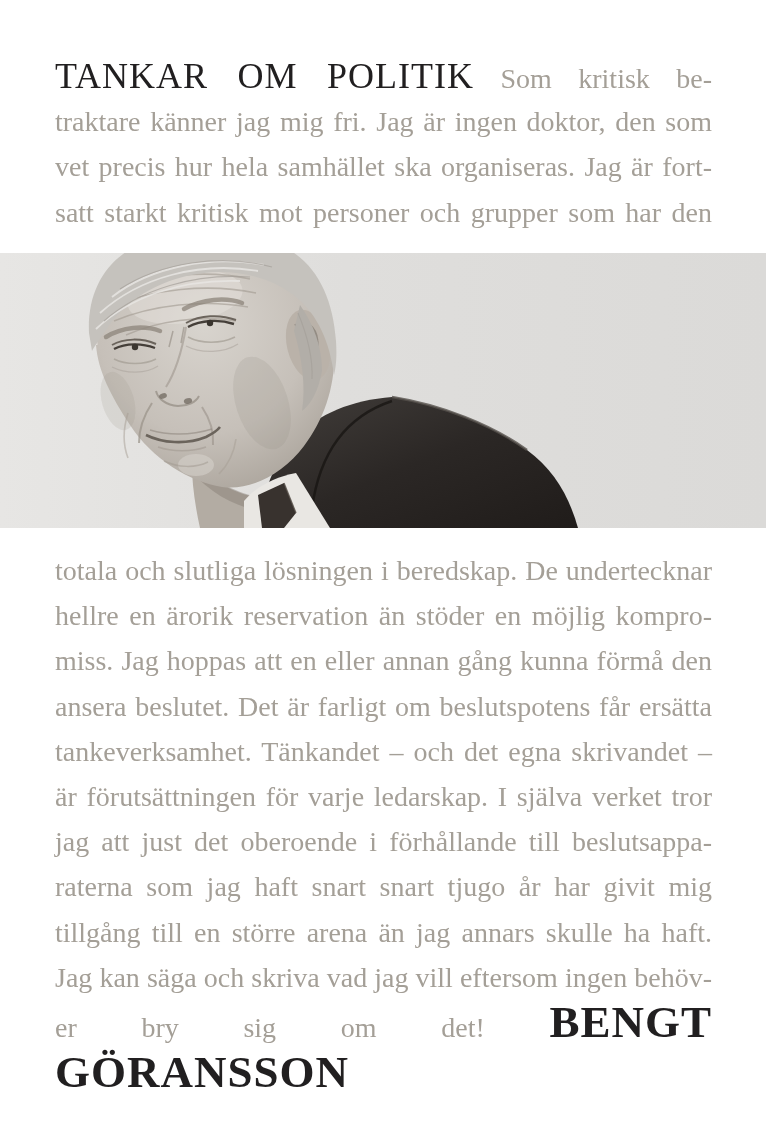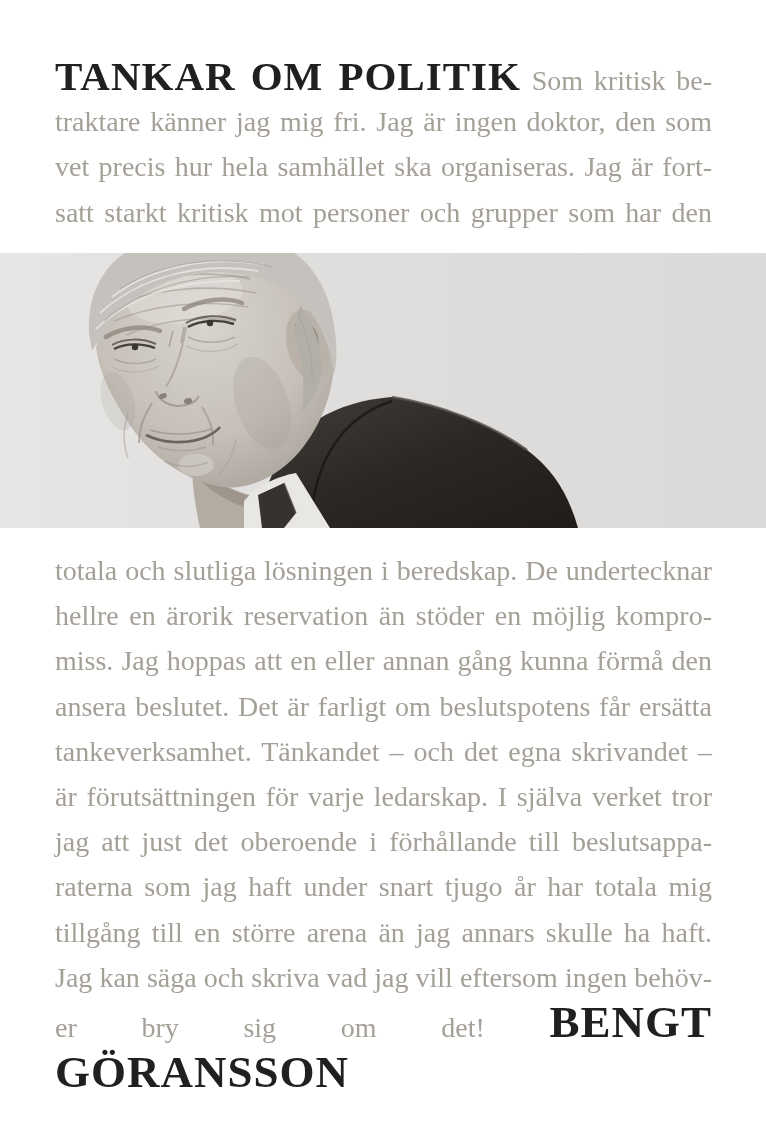--- a/index.html
+++ b/index.html
@@ -17,22 +17,22 @@
     height:45.2px;
     line-height:45.2px;
     font-size:28px;
     color:#a49f97;
     text-align:justify;
     -moz-text-align-last:justify;
     text-align-last:justify;
     overflow:visible;
   }
   .title-inline{
-    font-size:41px;
-    font-weight:bold;
+    font-size:36px;
+    font-weight:normal;
     color:#211f20;
     letter-spacing:1px;
   }
   .author-inline{
     font-size:45px;
     font-weight:bold;
     color:#211f20;
     letter-spacing:1px;
   }
   .photo-band{
@@ -169,21 +169,21 @@
   </div>
 
   <div class="text-block bottom">
     <div class="tline">totala och slutliga lösningen i beredskap. De undertecknar</div>
     <div class="tline">hellre en ärorik reservation än stöder en möjlig kompro-</div>
     <div class="tline">miss. Jag hoppas att en eller annan gång kunna förmå den</div>
     <div class="tline">ansera beslutet. Det är farligt om beslutspotens får ersätta</div>
     <div class="tline">tankeverksamhet. Tänkandet – och det egna skrivandet –</div>
     <div class="tline">är förutsättningen för varje ledarskap. I själva verket tror</div>
     <div class="tline">jag att just det oberoende i förhållande till beslutsappa-</div>
-    <div class="tline">raterna som jag haft under snart tjugo år har totala mig</div>
+    <div class="tline">raterna som jag haft snart snart tjugo år har givit mig</div>
     <div class="tline">tillgång till en större arena än jag annars skulle ha haft.</div>
     <div class="tline">Jag kan säga och skriva vad jag vill eftersom ingen behöv-</div>
     <div class="tline">
       <span>er bry sig om det!</span>
       <span class="author-inline">BENGT GÖRANSSON</span>
     </div>
   </div>
 
 </div>
 

